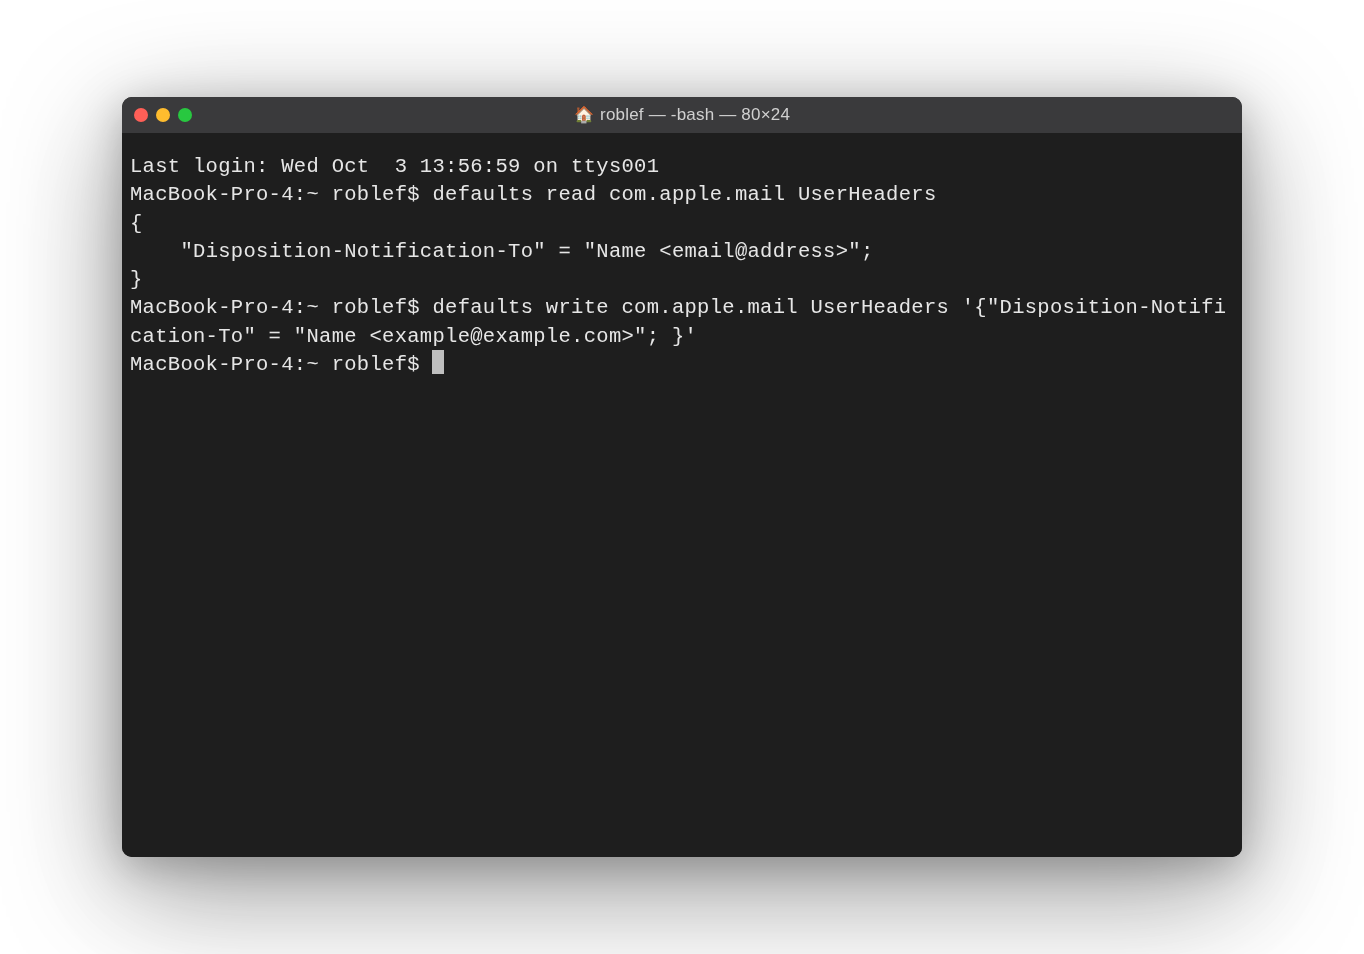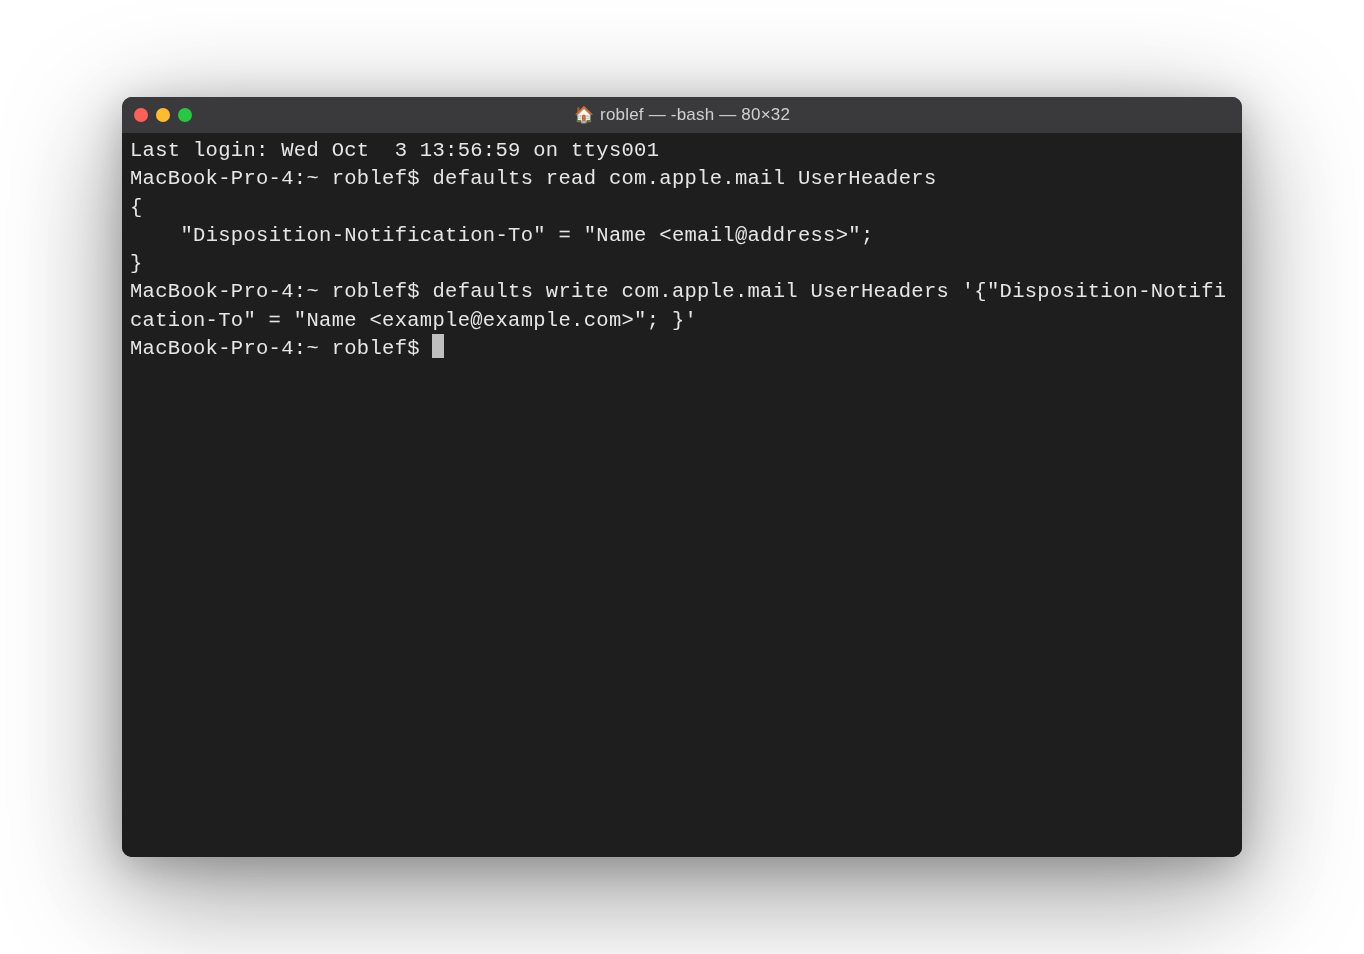--- a/index.html
+++ b/index.html
@@ -66,21 +66,21 @@
       justify-content: center;
       gap: 6px;
     }
     .home-icon {
       font-size: 16px;
       line-height: 1;
     }
     .terminal-body {
       flex: 1;
       background: #1e1e1e;
-      padding: 4px 8px;
+      padding: 20px 8px;
       color: #e6e6e6;
       font-size: 20.5px;
       line-height: 1.38;
       white-space: pre-wrap;
       word-break: break-all;
       font-family: "Menlo", "Monaco", "Courier New", monospace;
       letter-spacing: 0.3px;
     }
     .line {
       display: block;
@@ -100,18 +100,18 @@
 <div class="window-shadow-wrapper">
   <div class="terminal-window">
     <div class="title-bar">
       <div class="traffic-lights">
         <div class="traffic-light tl-close"></div>
         <div class="traffic-light tl-min"></div>
         <div class="traffic-light tl-zoom"></div>
       </div>
       <div class="title-text">
         <span class="home-icon">🏠</span>
-        <span>roblef — -bash — 80×32</span>
+        <span>roblef — -bash — 80×24</span>
       </div>
     </div>
     <div class="terminal-body"><span class="line">Last login: Wed Oct  3 13:56:59 on ttys001</span><span class="line">MacBook-Pro-4:~ roblef$ defaults read com.apple.mail UserHeaders</span><span class="line">{</span><span class="line">    "Disposition-Notification-To" = "Name &lt;email@address&gt;";</span><span class="line">}</span><span class="line">MacBook-Pro-4:~ roblef$ defaults write com.apple.mail UserHeaders '{"Disposition-Notification-To" = "Name &lt;example@example.com&gt;"; }'</span><span>MacBook-Pro-4:~ roblef$ </span><span class="cursor-block"></span></div>
   </div>
 </div>
 
 </body></html>

